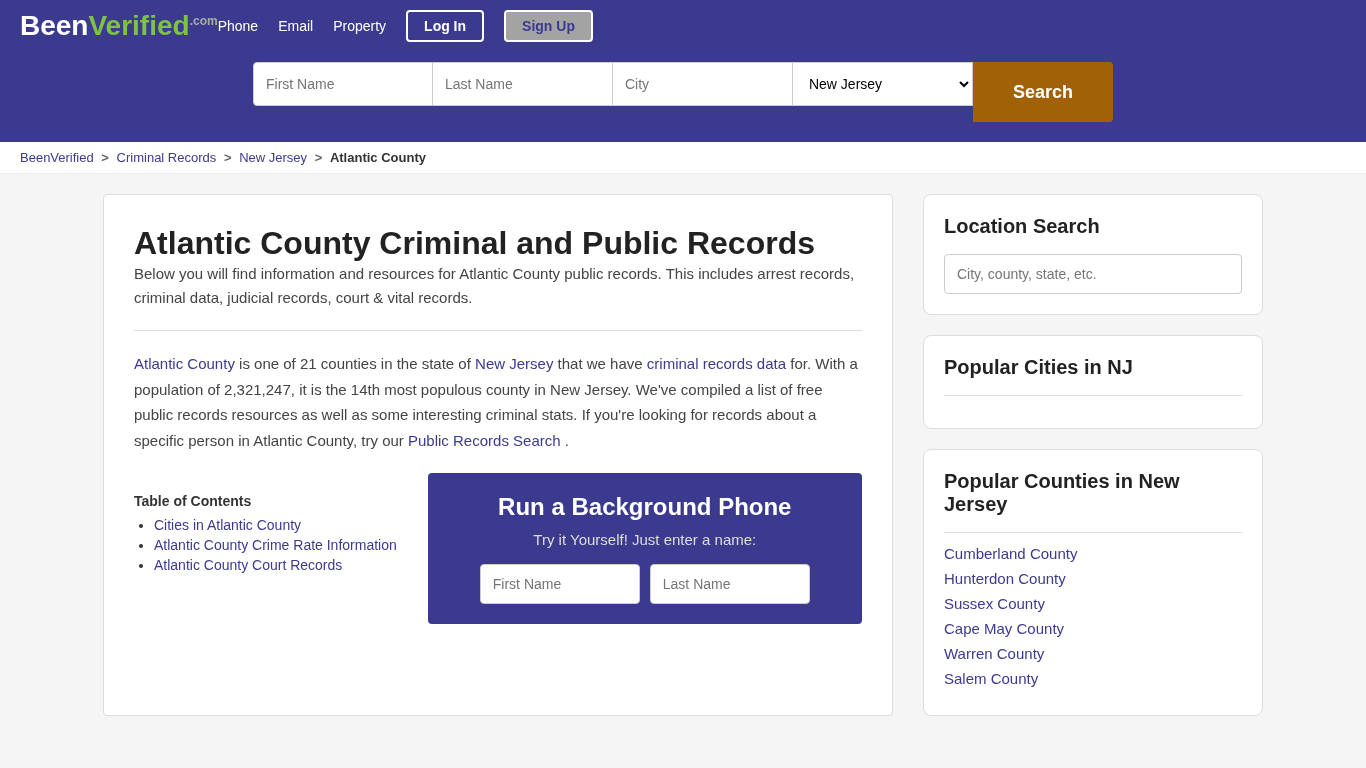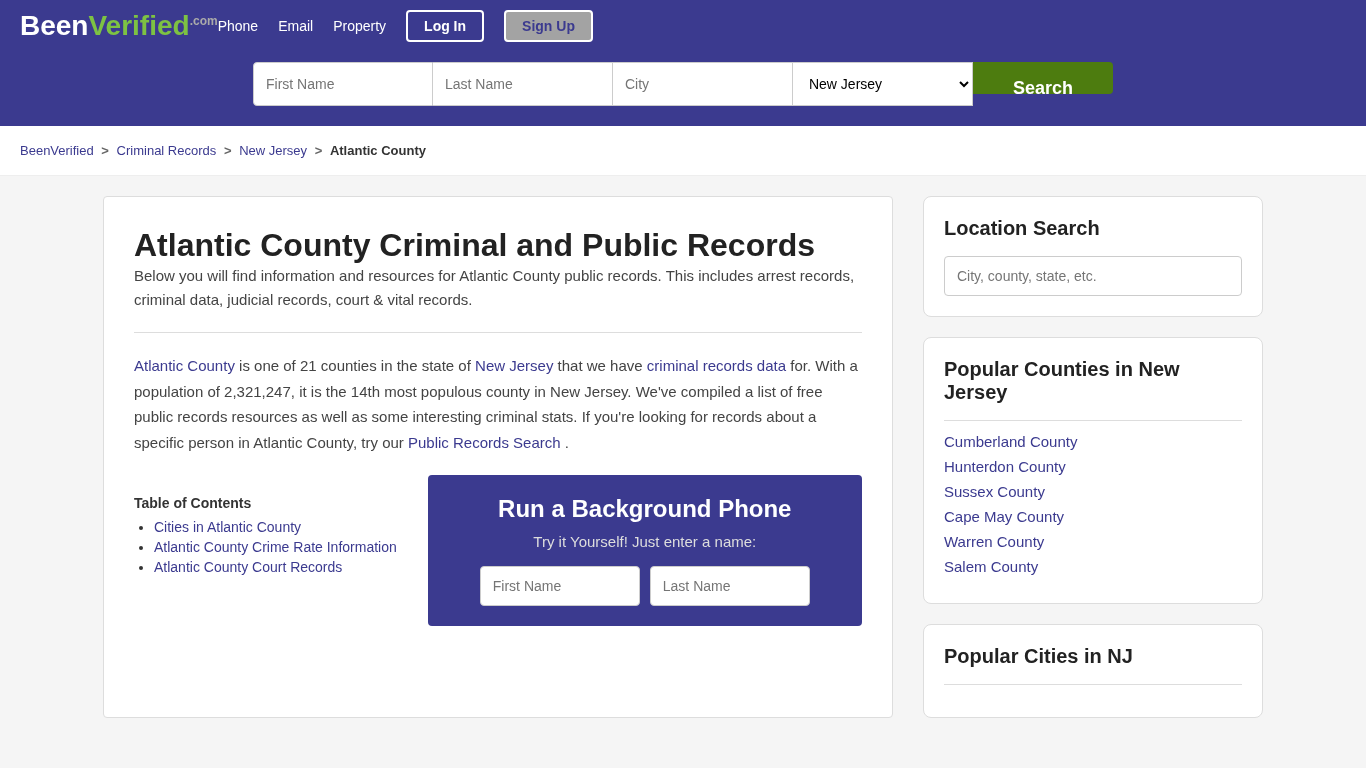--- a/index.html
+++ b/index.html
@@ -16,24 +16,24 @@
     .btn-login { background: #3b3a8f; color: #fff; border: 2px solid #fff; padding: 6px 16px; border-radius: 4px; cursor: pointer; font-size: 14px; font-weight: bold; }
     .btn-signup { background: #a3a3a3; color: #3b3a8f; border: 2px solid #fff; padding: 6px 16px; border-radius: 4px; cursor: pointer; font-size: 14px; font-weight: bold; }
 
     
     .search-bar { background: #3b3a8f; padding: 10px 20px 20px; display: flex; justify-content: center; gap: 0; }
     .search-bar input, .search-bar select { height: 44px; border: 1px solid #ccc; padding: 0 12px; font-size: 14px; outline: none; }
     .search-bar input:first-child { border-radius: 4px 0 0 4px; width: 180px; }
     .search-bar input.lastname { border-left: none; width: 180px; }
     .search-bar input.city { border-left: none; width: 180px; }
     .search-bar select { border-left: none; width: 180px; background: #fff; }
-    .btn-search { background: #4d7c0f; color: #fff; border: none; padding: 16px 40px; height: 32px; font-size: 18px; font-weight: bold; cursor: pointer; border-radius: 0 4px 4px 0; }
-
-    
-    .breadcrumb { background: #fff; padding: 17px 20px; font-size: 13px; border-bottom: 1px solid #eee; }
+    .btn-search { background: #a16207; color: #fff; border: none; padding: 16px 40px; height: 60px; font-size: 18px; font-weight: bold; cursor: pointer; border-radius: 0 4px 4px 0; }
+
+    
+    .breadcrumb { background: #fff; padding: 8px 20px; font-size: 13px; border-bottom: 1px solid #eee; }
     .breadcrumb a { color: #3b3a8f; text-decoration: none; }
     .breadcrumb span { color: #333; font-weight: bold; }
     .breadcrumb .sep { color: #666; margin: 0 4px; }
 
     
     .main-container { max-width: 1200px; margin: 20px auto; padding: 0 20px; display: flex; gap: 30px; }
 
     
     .content { background: #fff; border: 1px solid #ddd; border-radius: 4px; padding: 30px; flex: 1; }
     .content h1 { font-size: 32px; color: #222; font-weight: 600; }
@@ -168,20 +168,25 @@
   </div>
 
   <div class="sidebar">
 
     <div class="sidebar-card">
       <h3>Location Search</h3>
       <input type="text" placeholder="City, county, state, etc." style="">
     </div>
 
     <div class="sidebar-card">
+      <h3>Popular Cities in NJ</h3>
+      <hr>
+    </div>
+
+    <div class="sidebar-card">
       <h3>Popular Counties in New Jersey</h3>
       <hr>
       <ul>
         <li>
           <a href="#">Cumberland County</a>
         </li>
         <li>
           <a href="#">Hunterdon County</a>
         </li>
         <li>
@@ -192,19 +197,14 @@
         </li>
         <li>
           <a href="#">Warren County</a>
         </li>
         <li>
           <a href="#">Salem County</a>
         </li>
       </ul>
     </div>
 
-    <div class="sidebar-card">
-      <h3>Popular Cities in NJ</h3>
-      <hr>
-    </div>
-
   </div>
 </div>
 
 </body></html>

